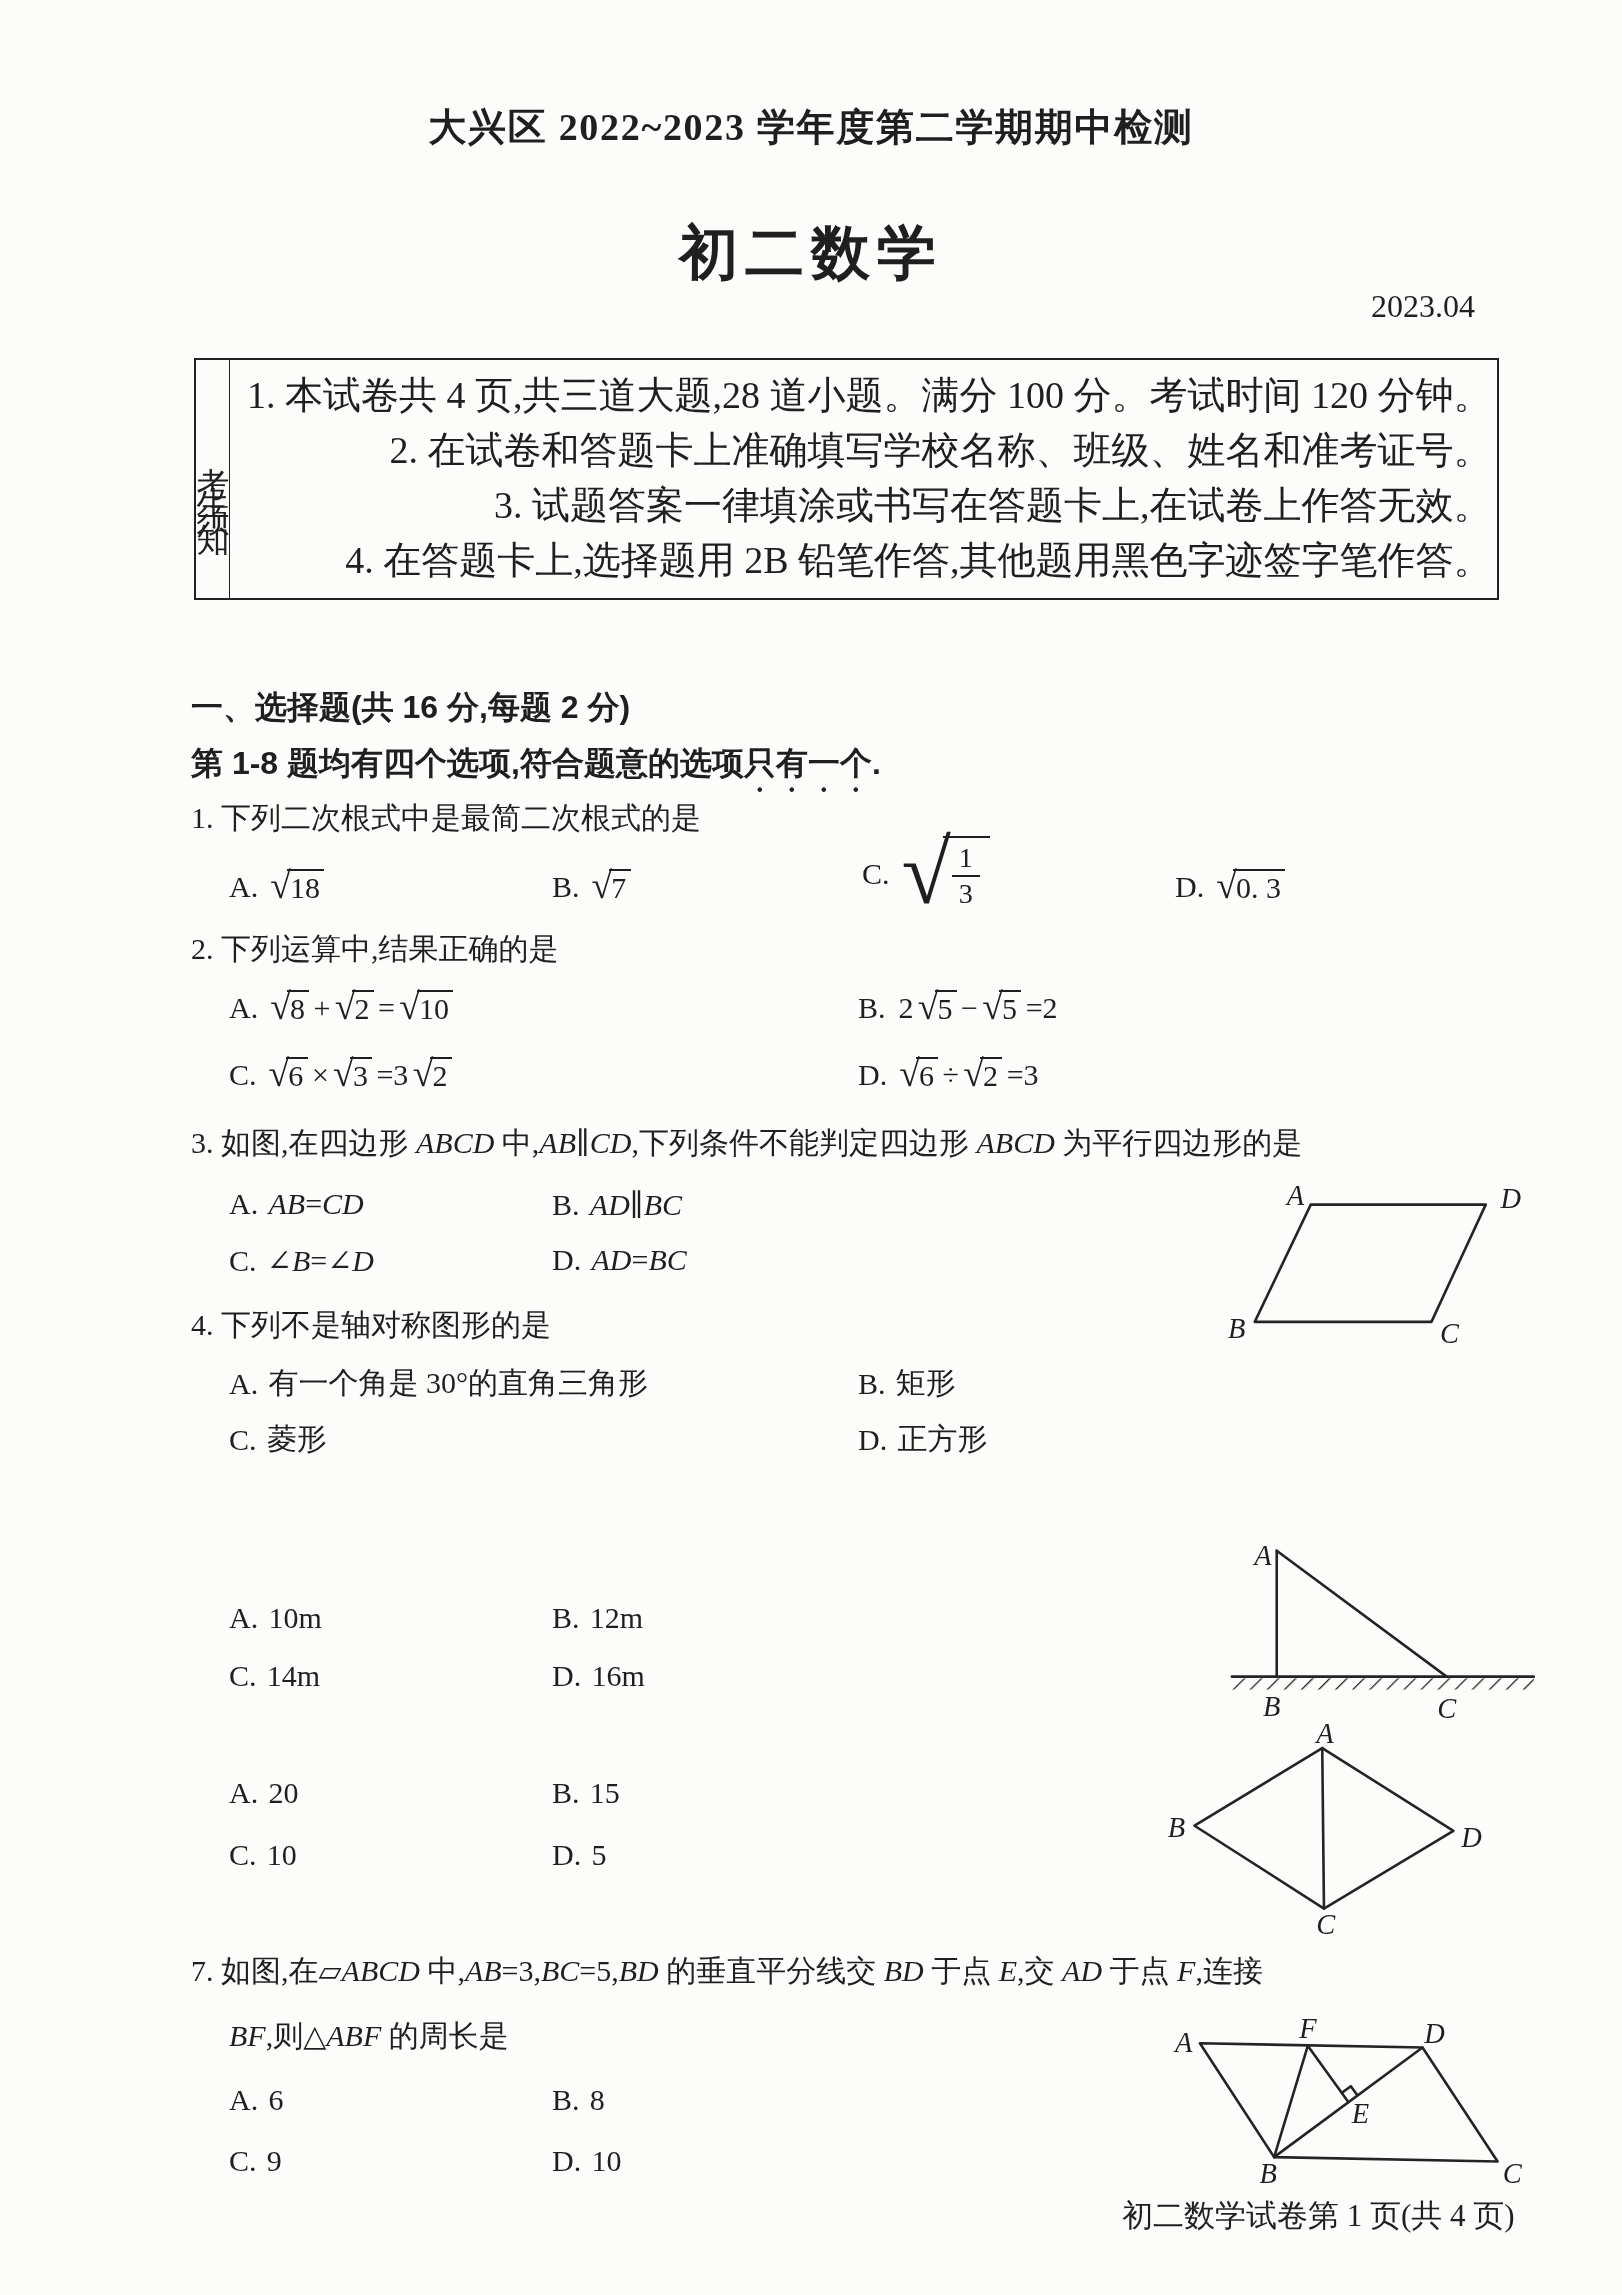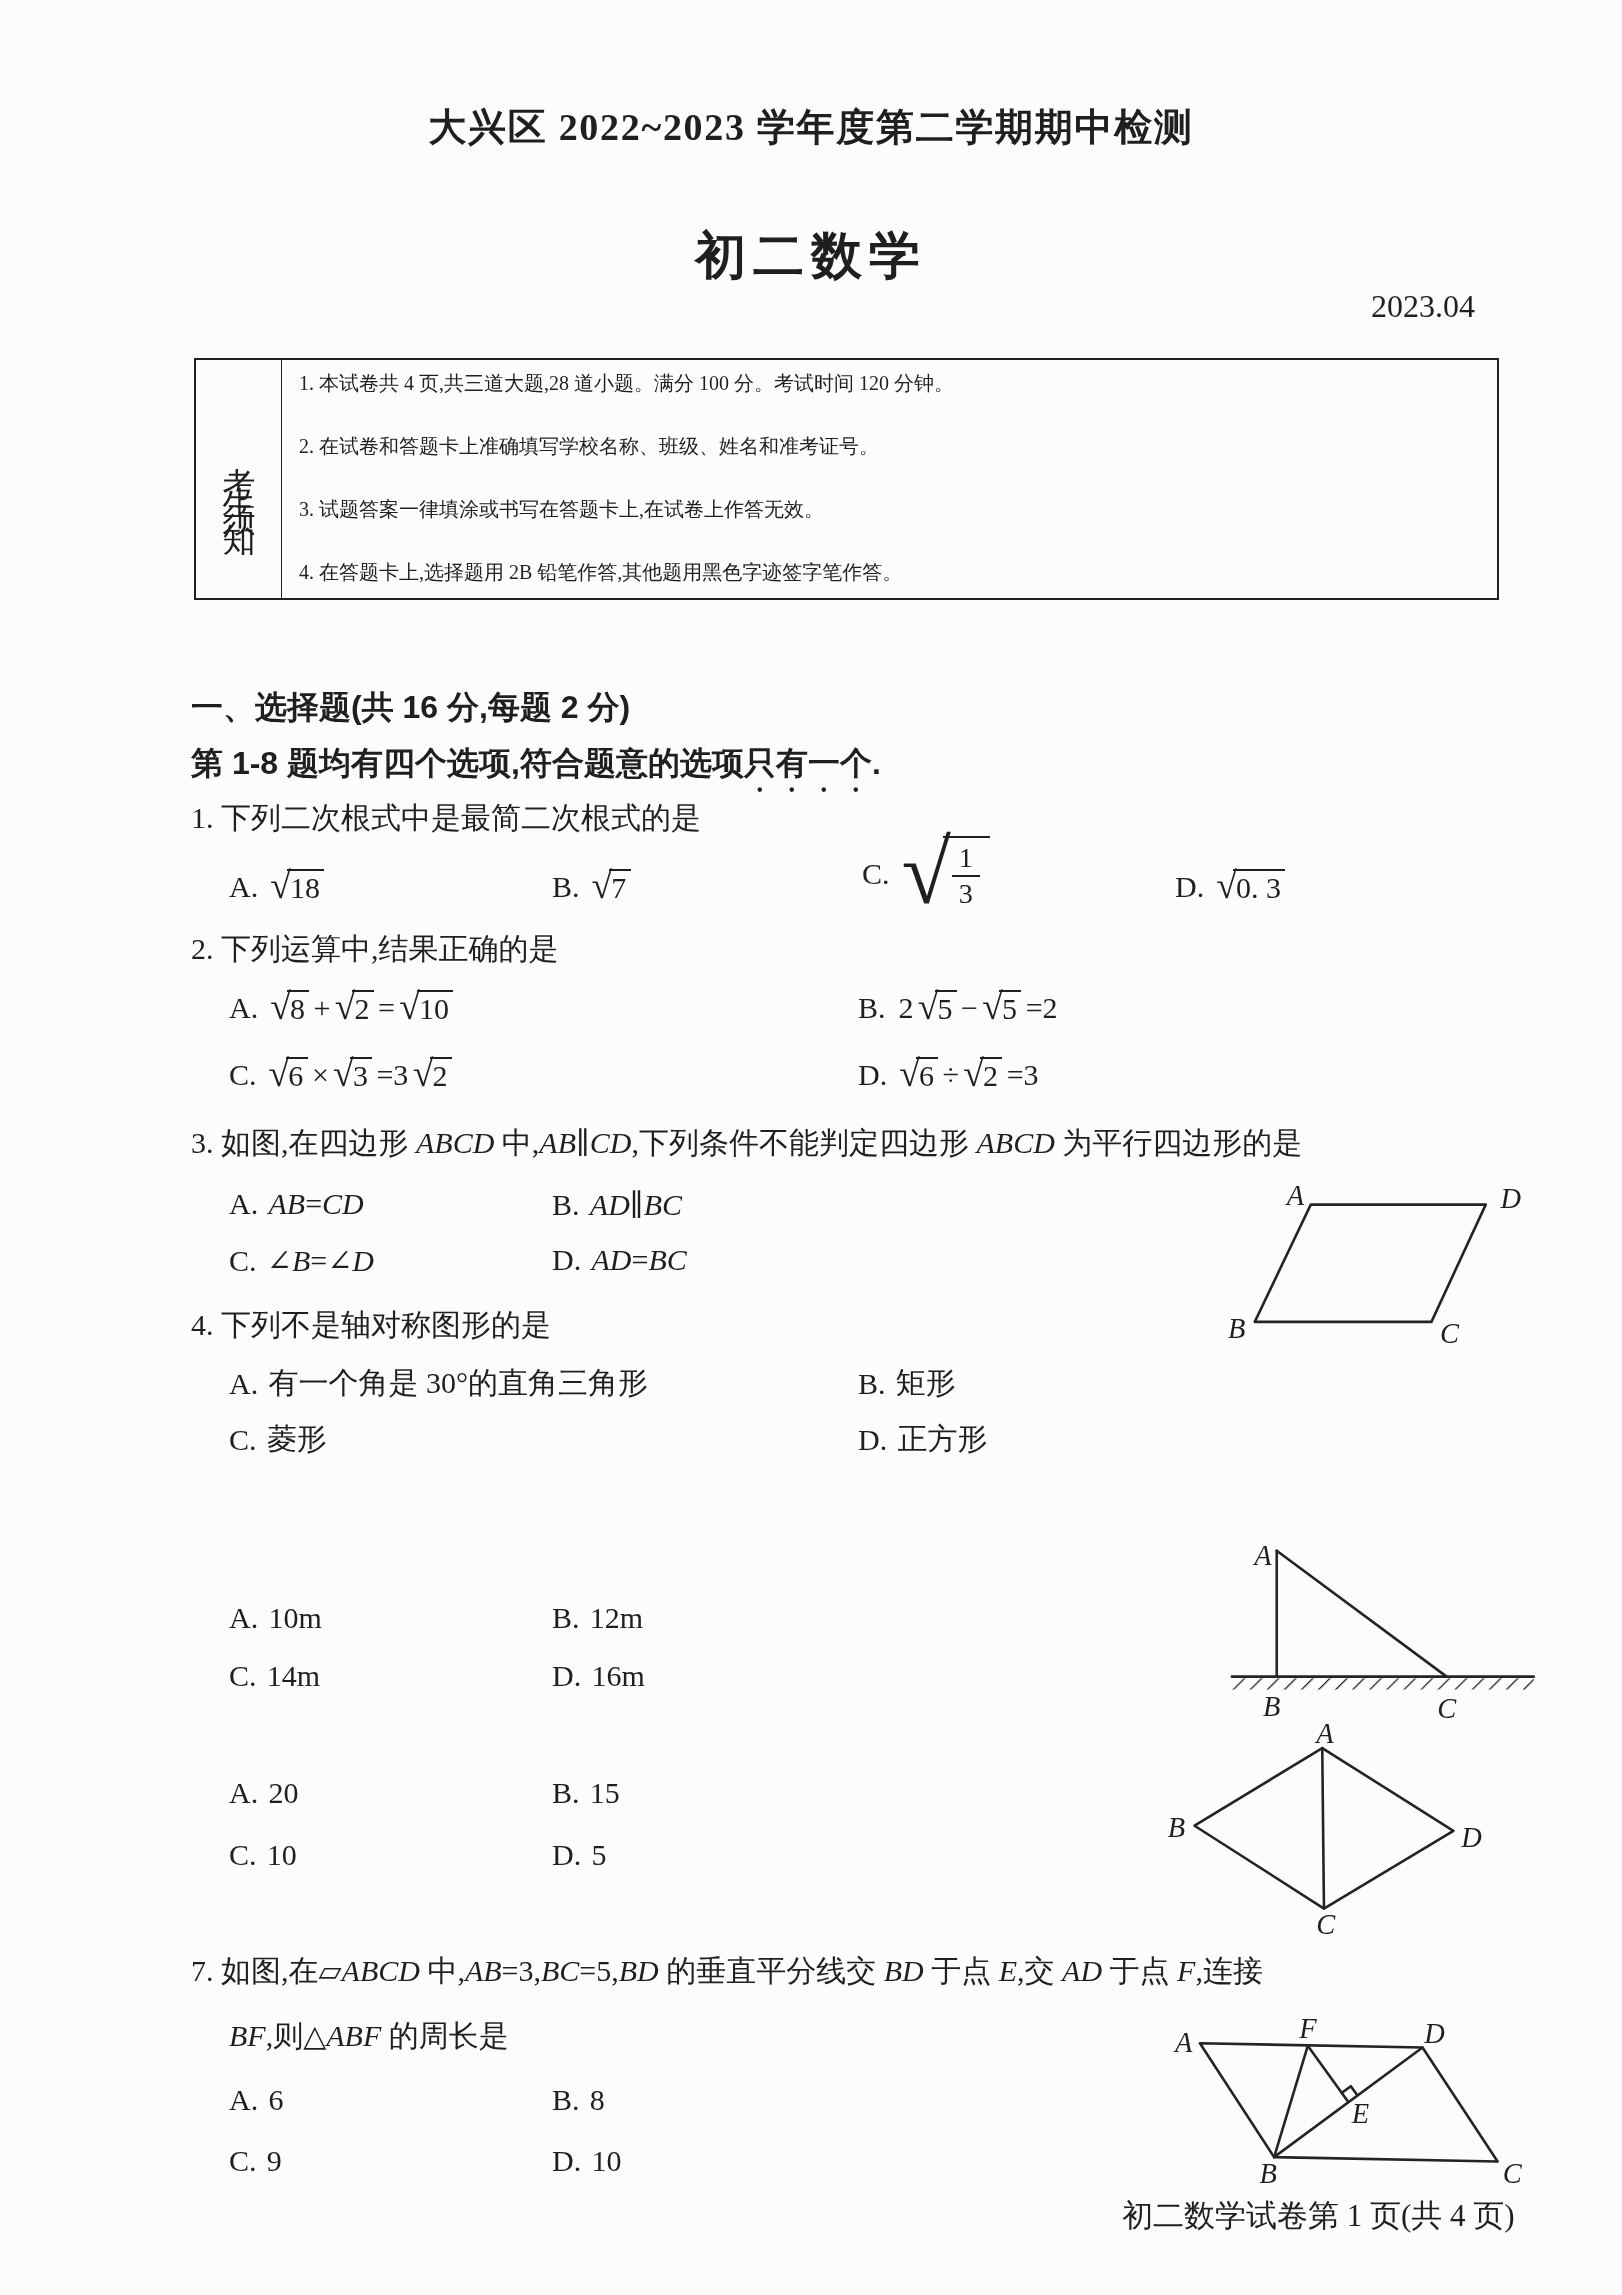--- a/index.html
+++ b/index.html
@@ -5,30 +5,30 @@
   html,body{margin:0;padding:0;}
   body{background:#ffffff;}
   .page{
     position:relative;width:1622px;height:2295px;background:#fcfcfb;
     font-family:"Liberation Serif","DejaVu Serif","DejaVu Sans",serif;
     color:#1f1f1f;overflow:hidden;
   }
   .abs{position:absolute;}
   .center{left:0;right:0;text-align:center;}
   .hdr{top:102px;font-size:38px;font-weight:600;letter-spacing:1.7px;}
-  .title{top:222px;font-size:51px;font-weight:700;letter-spacing:7px;}
+  .title{top:214px;font-size:59px;font-weight:700;letter-spacing:7px;}
   .date{top:288px;right:147px;font-size:32px;}
   .footer{left:1114px;top:2195px;font-size:31px;margin-left:8px;}
 
   
   .notice{left:194px;top:358px;width:1305px;height:242px;border:2.6px solid #222;display:flex;box-sizing:border-box;}
   .notice-side{width:85px;border-right:1.7px solid #222;display:flex;align-items:center;justify-content:center;}
   .vert{writing-mode:vertical-rl;text-orientation:upright;letter-spacing:19px;font-size:33px;line-height:1;}
   .notice-items{flex:1;display:flex;flex-direction:column;justify-content:space-between;padding:10.3px 14px 12px 17px;box-sizing:border-box;}
-  .n-item{font-size:20px;white-space:nowrap;}
+  .n-item{font-size:38px;white-space:nowrap;text-align:right;}
 
   .sec-h{left:191px;top:686px;font-size:32px;font-weight:700;font-family:"Liberation Sans","DejaVu Sans",sans-serif;}
   .instr{left:191px;top:742px;font-size:32px;font-weight:700;font-family:"Liberation Sans","DejaVu Sans",sans-serif;}
   .emph{-webkit-text-emphasis:filled dot;-webkit-text-emphasis-position:under right;text-emphasis:filled dot;text-emphasis-position:under right;}
 
   .stem{position:absolute;font-size:30px;white-space:nowrap;line-height:1.25;}
   .opt{position:absolute;display:flex;align-items:center;font-size:30px;white-space:nowrap;}
   .opt .lab{margin-right:10.3px;}
   i{font-style:italic;}
 

